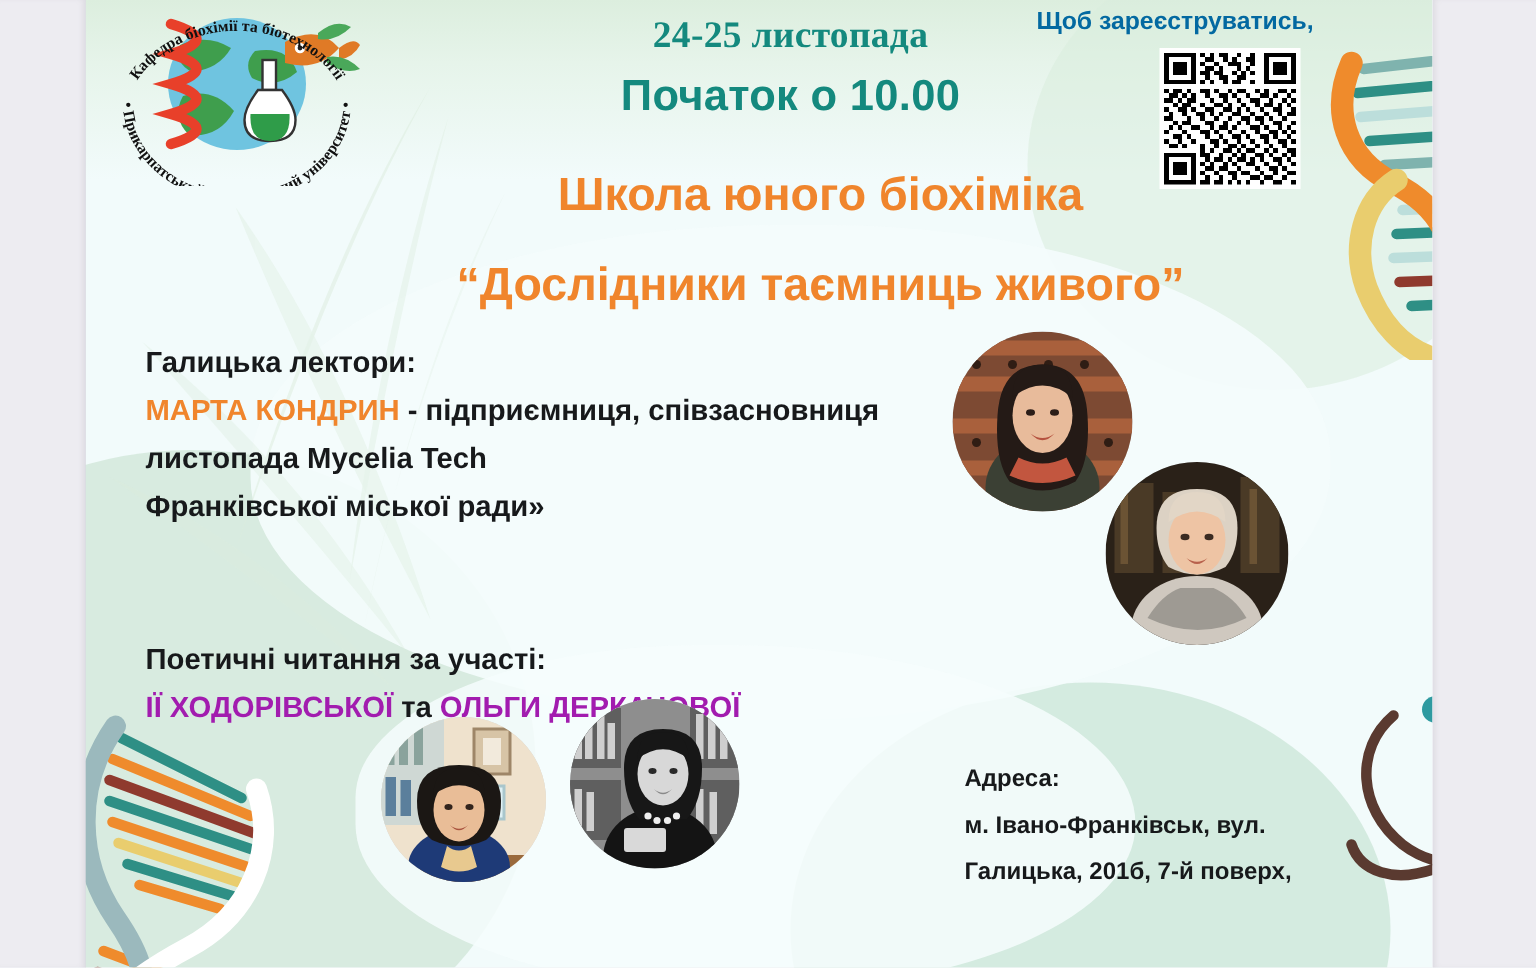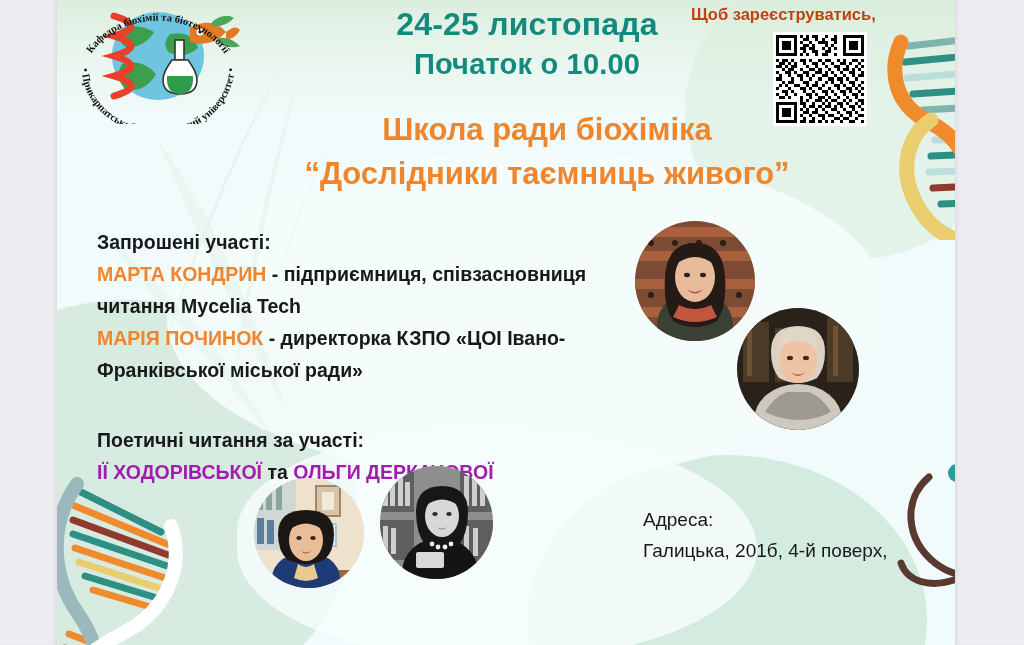--- a/index.html
+++ b/index.html
@@ -46,45 +46,45 @@
   .dna-right{position:absolute;left:800px;top:10px;width:180px;height:230px;}
   .dna-left{position:absolute;left:-42px;top:470px;width:230px;height:200px;}
   .atom{position:absolute;left:838px;top:455px;width:130px;height:150px;}
 
   
   .logo{position:absolute;left:5px;top:-6px;width:192px;height:130px;}
 
   
   .date-block{position:absolute;left:270px;top:4px;width:400px;text-align:center;
     color:#14897e;font-weight:bold;}
-  .date-line1{font-size:32px;line-height:40px;letter-spacing:.2px;}
+  .date-line1{font-size:25px;line-height:40px;letter-spacing:.2px;font-family:Liberation Serif, serif;}
   .date-line2{font-size:29px;line-height:40px;letter-spacing:.2px;text-align:center;}
 
   .qr-block{position:absolute;left:634px;top:2px;width:250px;}
-  .qr-caption{color:#c2410c;font-size:16.5px;font-weight:bold;line-height:24px;}
+  .qr-caption{color:#0369a1;font-size:16.5px;font-weight:bold;line-height:24px;}
   .qr-code{margin:6px 0 0 82px;width:88px;height:88px;
     background:#fff;padding:3px;box-sizing:content-box;}
   .qr-code svg{display:block;}
 
   .title-block{position:absolute;left:140px;top:108px;width:700px;text-align:center;
     color:#f0852c;font-weight:bold;}
   .title-line1{font-size:31px;line-height:44px;}
-  .title-line2{font-size:31px;line-height:44px;}
+  .title-line2{font-size:31px;line-height:44px;margin-top:16px;}
 
   .lect-block{position:absolute;left:40px;top:226px;width:580px;
     font-size:19.5px;font-weight:bold;line-height:32px;color:#17191b;}
   .lect-block .nm{color:#f0852c;margin-top:12px;}
   .lect-head{color:#17191b;}
 
   .poet-block{position:absolute;left:40px;top:392px;width:580px;
     font-size:19.5px;font-weight:bold;line-height:32px;color:#17191b;margin-top:32px;}
   .poet-block .nm{color:#a21caf;}
 
   .addr-block{position:absolute;left:586px;top:504px;width:330px;
-    font-size:19px;font-weight:normal;line-height:31px;color:#17191b;}
+    font-size:16px;font-weight:bold;line-height:31px;color:#17191b;}
 
   
   .photo{position:absolute;border-radius:50%;overflow:hidden;background:#cfd3d6;}
   .photo svg{display:block;}
   .p-kondryn{left:578px;top:221px;width:120px;height:120px;}
   .p-pochynok{left:680px;top:308px;width:122px;height:122px;}
   .p-khodorivska{left:197px;top:478px;width:110px;height:110px;}
   .p-derkachova{left:323px;top:466px;width:113px;height:113px;}
 </style>
 </head>
@@ -428,46 +428,44 @@
             <rect x="18" y="28" width="1" height="1"></rect>
               <rect x="21" y="28" width="1" height="1"></rect>
             <rect x="24" y="28" width="2" height="1"></rect>
               <rect x="28" y="28" width="1" height="1"></rect>
           </g>
         </svg>
       </div>
     </div>
 
     <div class="title-block">
-      <div class="title-line1">Школа ради біохіміка</div>
+      <div class="title-line1">Школа юного біохіміка</div>
       <div class="title-line2">“Дослідники таємниць живого”</div>
     </div>
 
     <div class="lect-block">
-      <div class="lect-head">Запрошені участі:</div>
+      <div class="lect-head">Галицька лектори:</div>
       <div>
         <span class="nm">МАРТА КОНДРИН</span><span> - підприємниця, співзасновниця</span>
       </div>
-      <div>читання Mycelia Tech</div>
-      <div>
-        <span class="nm">МАРІЯ ПОЧИНОК</span><span> - директорка КЗПО «ЦОІ Івано-</span>
-      </div>
+      <div>листопада Mycelia Tech</div>
       <div>Франківської міської ради»</div>
     </div>
 
     <div class="poet-block">
       <div>Поетичні читання за участі:</div>
       <div>
         <span class="nm">ІЇ ХОДОРІВСЬКОЇ</span><span> та </span><span class="nm">ОЛЬГИ ДЕРКАЧОВОЇ</span>
       </div>
     </div>
 
     <div class="addr-block">
       <div>Адреса:</div>
-      <div>Галицька, 201б, 4-й поверх,</div>
+      <div>м. Івано-Франківськ, вул.</div>
+      <div>Галицька, 201б, 7-й поверх,</div>
     </div>
 
     <div class="photo p-kondryn">
       <svg viewBox="0 0 120 120" width="120" height="120">
         <rect width="120" height="120" fill="#7d4a33"></rect>
         <g fill="#a9603c">
           <rect y="6" width="120" height="10"></rect>
             <rect y="30" width="120" height="10"></rect>
           <rect y="58" width="120" height="10"></rect>
             <rect y="86" width="120" height="10"></rect>

